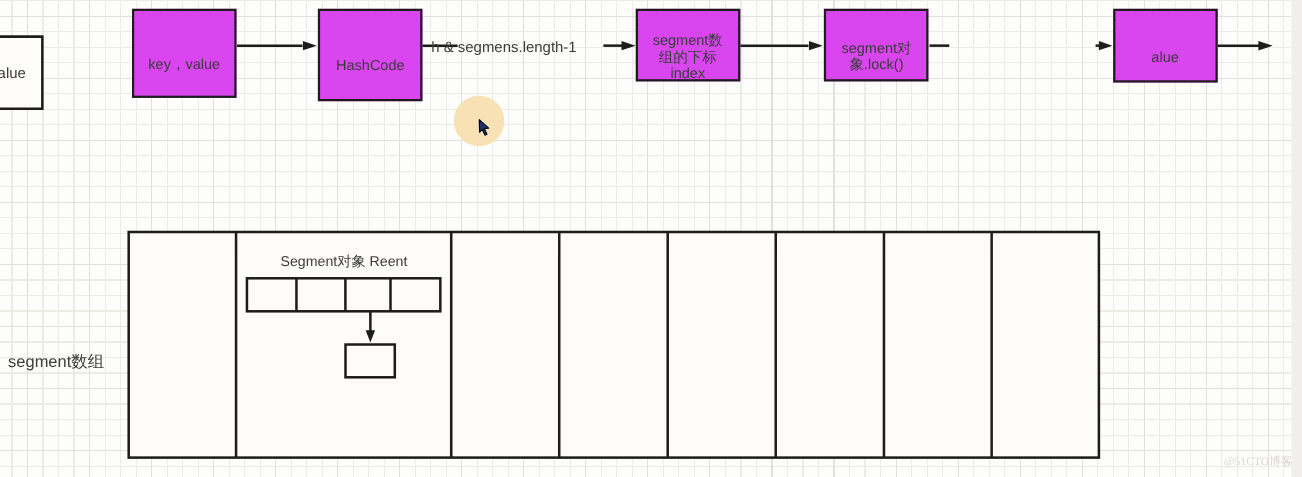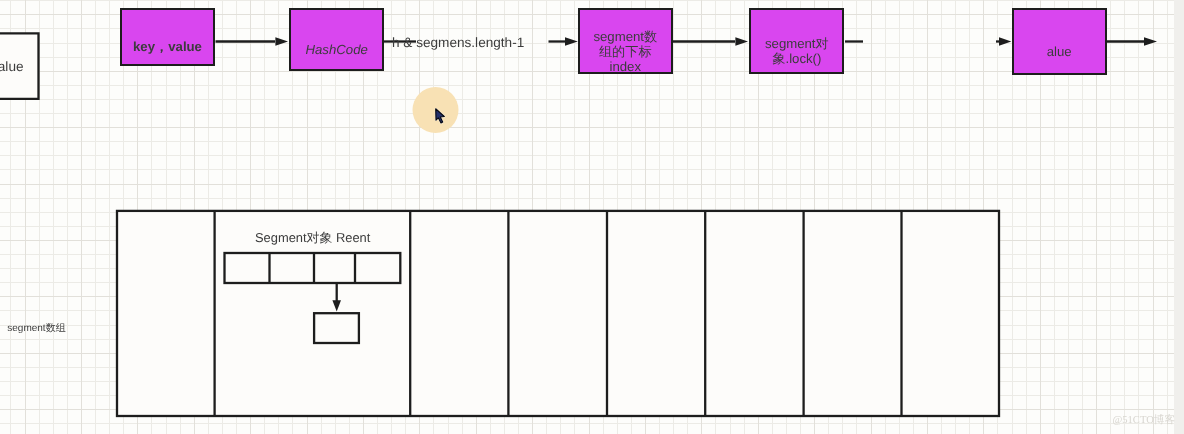--- a/index.html
+++ b/index.html
@@ -93,29 +93,29 @@
 
     <g>
       <circle cx="435.5" cy="110" r="23" fill="#f8e1b4" opacity="1"></circle>
       <g transform="translate(435.7,108.8)">
         <path d="M0 0 L0.3 11.4 L2.6 9.0 L5.3 14.2 L7.0 13.3 L4.6 8.2 L8.6 7.7 Z" fill="none" stroke="#fdfaf4" stroke-width="1.7" stroke-linejoin="round"></path>
         <path d="M0 0 L0.3 11.4 L2.6 9.0 L5.3 14.2 L7.0 13.3 L4.6 8.2 L8.6 7.7 Z" fill="#23306b" stroke="#090910" stroke-width="1.15" stroke-linejoin="round"></path>
       </g>
     </g>
   </svg>
 
-  <div class="nodebox" style="left:119.8px;top:7.9px;width:95.4px;height:58px;font-weight:bold;">key，value</div>
-  <div class="nodebox" style="left:289.1px;top:7.9px;width:95.1px;height:63px;font-style:italic;">HashCode</div>
+  <div class="nodebox" style="left:119.8px;top:7.9px;width:95.4px;height:81px;">key，value</div>
+  <div class="nodebox" style="left:289.1px;top:7.9px;width:95.1px;height:84px;">HashCode</div>
   <div class="nodebox" style="left:577.9px;top:7.9px;width:94.8px;height:66.6px;">segment数
 组的下标
 index</div>
   <div class="nodebox" style="left:749.3px;top:7.9px;width:95.1px;height:66.6px;">segment对
 象.lock()</div>
   <div class="nodebox" style="left:1011.6px;top:8.1px;width:95.1px;height:66.8px;">alue</div>
 
   <div class="lbl" style="left:-2.2px;top:59.3px;">alue</div>
   <div class="lbl" style="left:392px;top:35px;">h &amp; segmens.length-1</div>
-  <div class="lbl" style="left:7.3px;top:320.7px;font-size:10px;">segment数组</div>
+  <div class="lbl" style="left:7.3px;top:320.7px;font-size:15px;">segment数组</div>
   <div class="lbl" style="left:255px;top:211.5px;font-size:12.9px;margin-top:18px;">Segment对象 Reent</div>
 
 </div>
 
 <div class="watermark" style="left:1112.5px;top:413.5px;">@51CTO博客</div>
 
 </body></html>

